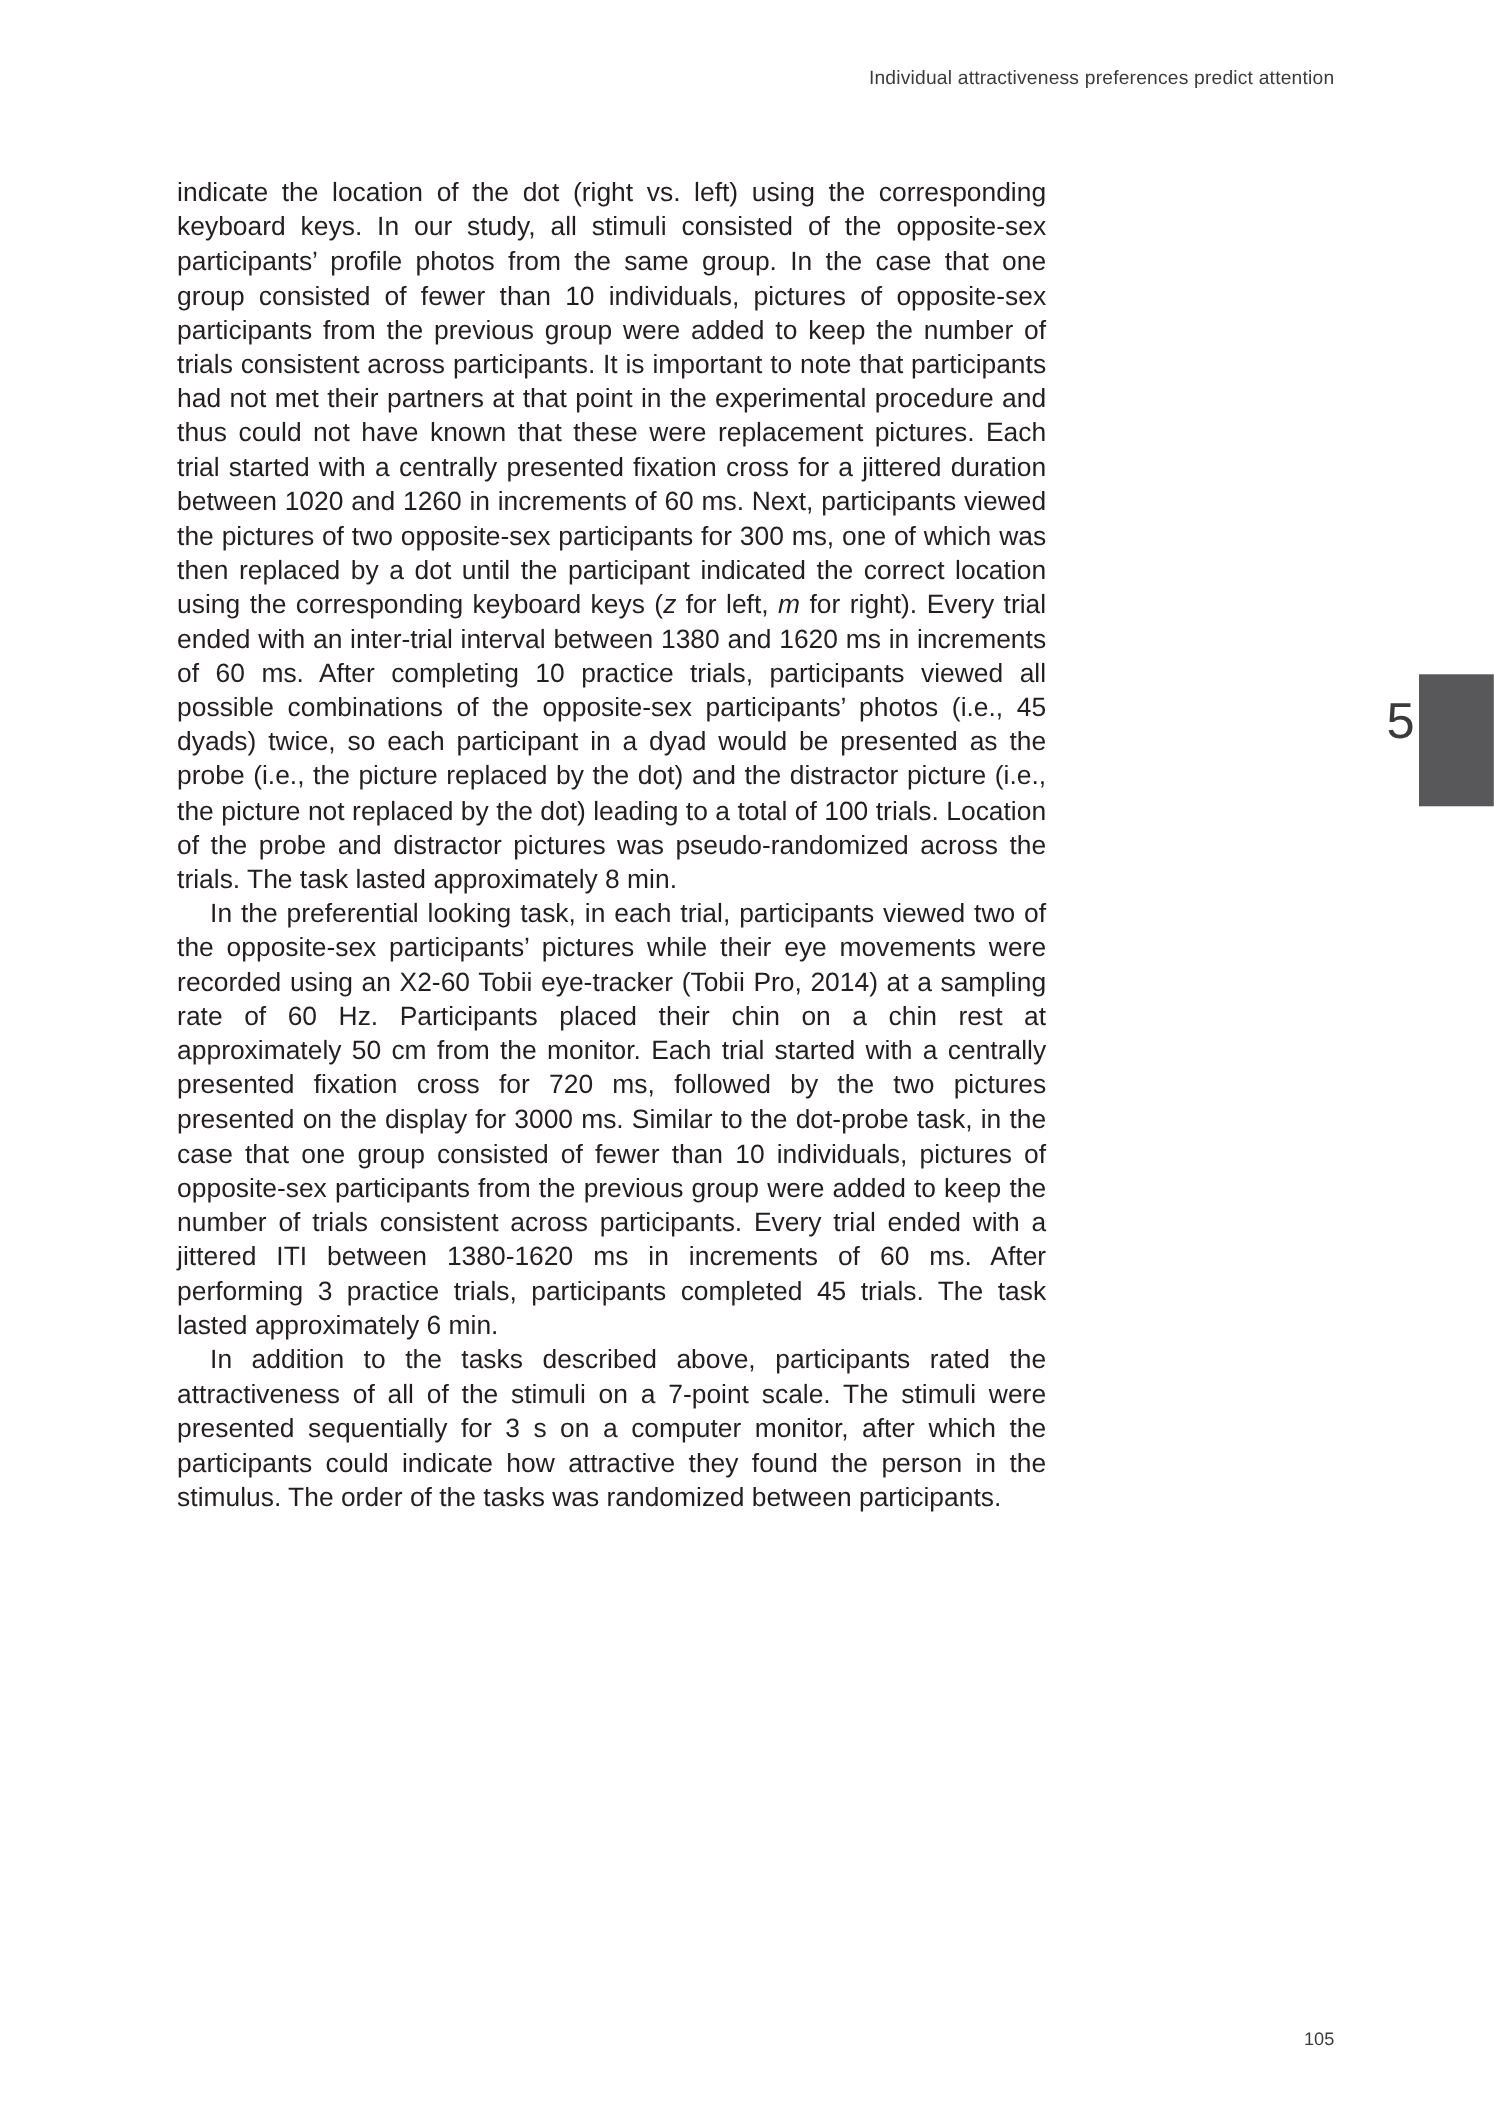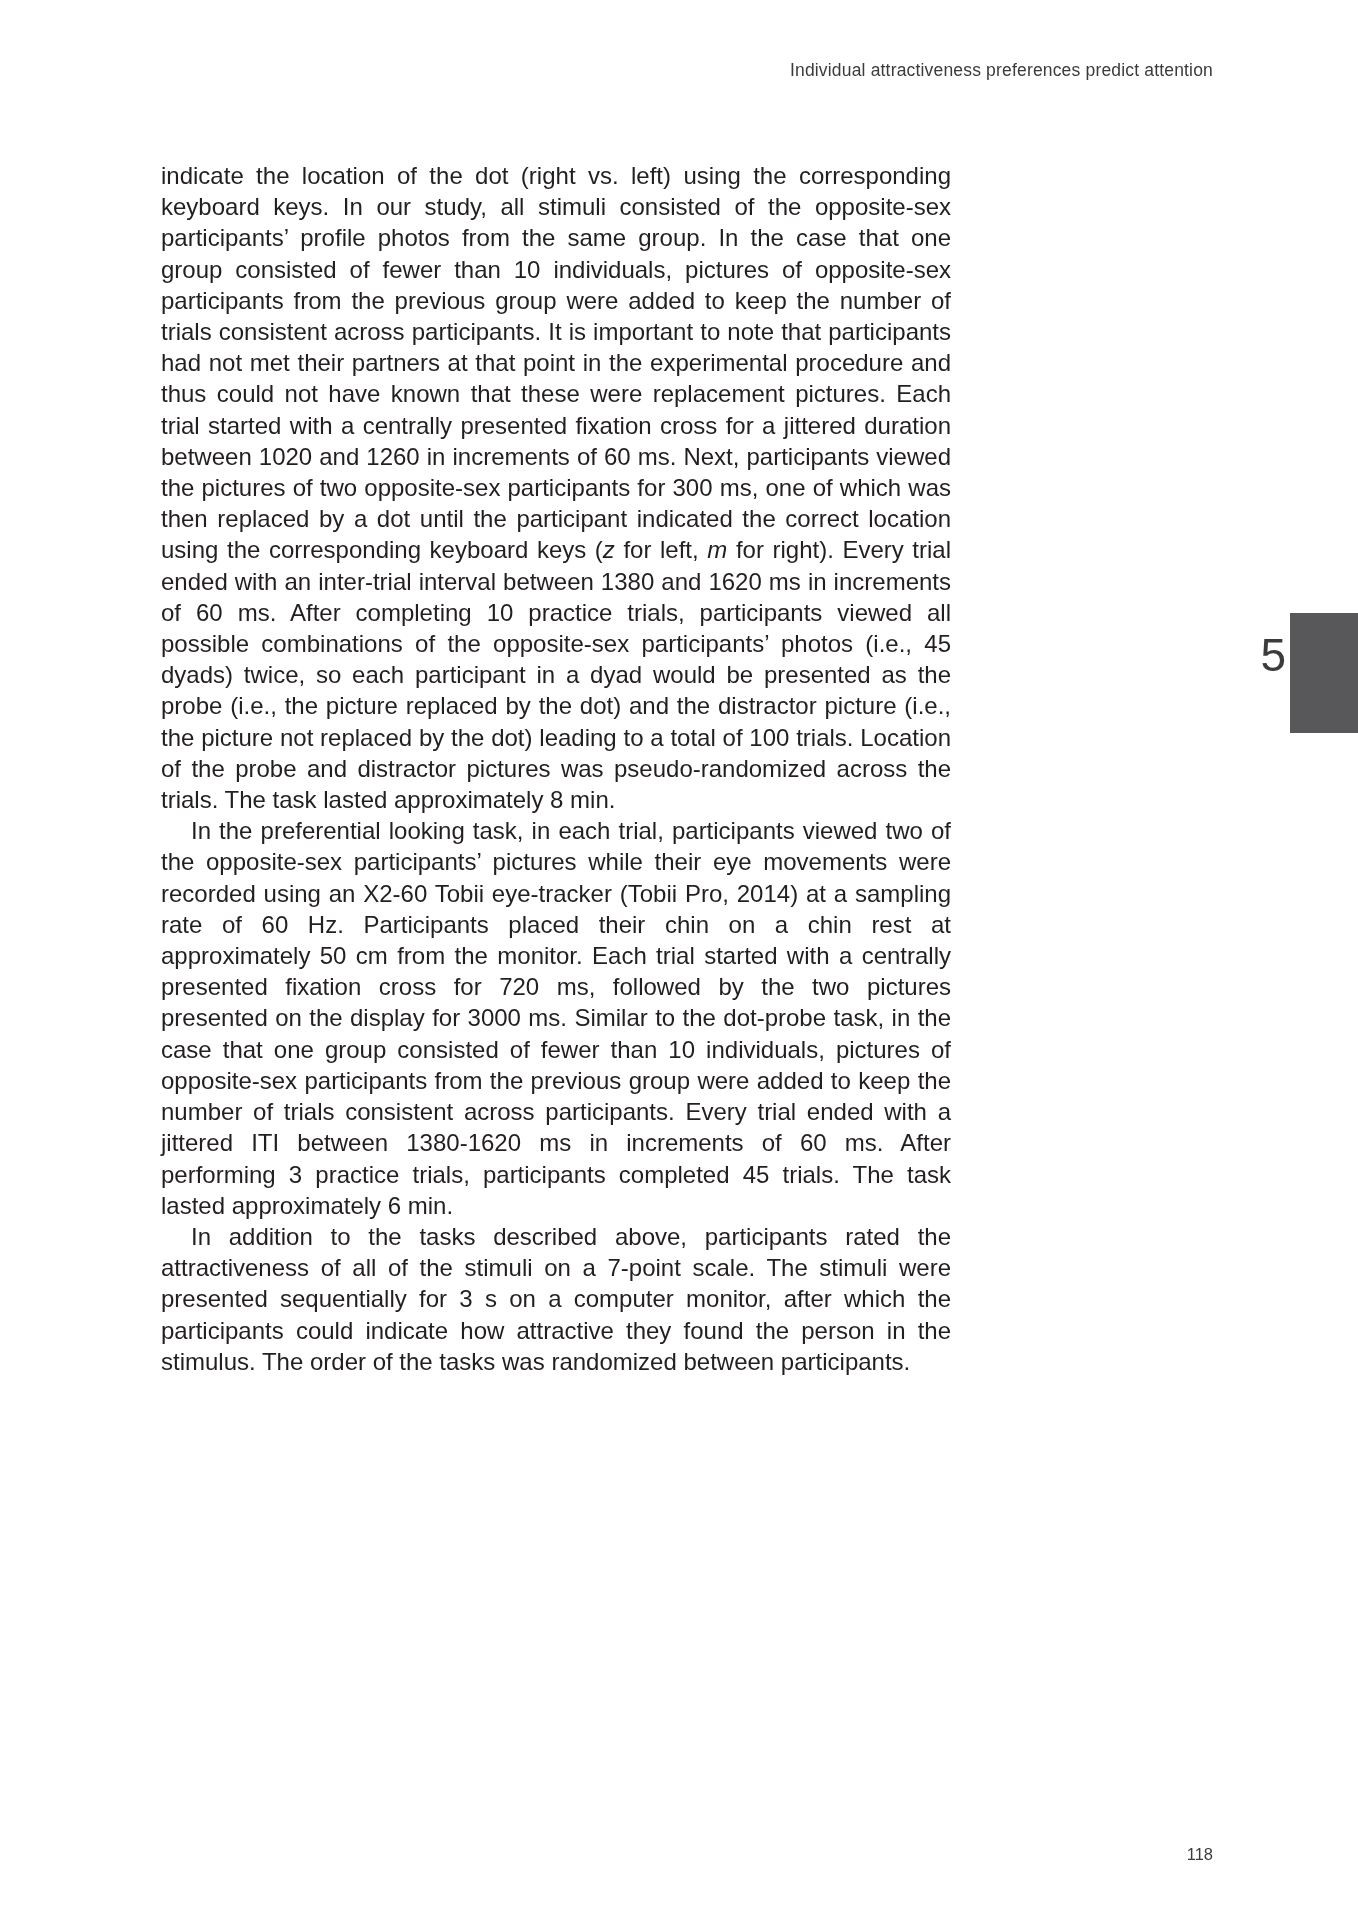--- a/index.html
+++ b/index.html
@@ -91,15 +91,15 @@
   <div class="chapter-number">5</div>
 
   <div class="body-col">
     <p class="para">indicate the location of the dot (right vs. left) using the corresponding keyboard keys. In our study, all stimuli consisted of the opposite-sex participants’ profile photos from the same group. In the case that one group consisted of fewer than 10&nbsp;individuals, pictures of opposite-sex participants from the previous group were added to keep the number of trials consistent across participants. It is important to note that participants had not met their partners at that point in the experimental procedure and thus could not have known that these were replacement pictures. Each trial started with a centrally presented fixation cross for a jittered duration between 1020 and 1260 in increments of 60 ms. Next, participants viewed the pictures of two opposite-sex participants for 300 ms, one of which was then replaced by a dot until the participant indicated the correct location using the corresponding keyboard keys (<em class="it">z</em> for left, <em class="it">m</em> for right). Every trial ended with an inter-trial interval between 1380 and 1620 ms in increments of 60 ms. After completing 10 practice trials, participants viewed all possible combinations of the opposite-sex participants’ photos (i.e., 45 dyads) twice, so each participant in a dyad would be presented as the probe (i.e., the picture replaced by the dot) and the distractor picture (i.e., the picture not replaced by the dot) leading to a total of 100 trials. Location of the probe and distractor pictures was pseudo-randomized across the trials. The task lasted approximately 8 min.</p>
 
     <p class="para indent">In the preferential looking task, in each trial, participants viewed two of the opposite-sex participants’ pictures while their eye movements were recorded using an X2-60 Tobii eye-tracker (Tobii Pro, 2014) at a sampling rate of 60 Hz. Participants placed their chin on a chin rest at approximately 50 cm from the monitor. Each trial started with a centrally presented fixation cross for 720 ms, followed by the two pictures presented on the display for 3000 ms. Similar to the dot-probe task, in the case that one group consisted of fewer than 10 individuals, pictures of opposite-sex participants from the previous group were added to keep the number of trials consistent across participants. Every trial ended with a jittered ITI between 1380-1620 ms in increments of 60 ms. After performing 3 practice trials, participants completed 45 trials. The task lasted approximately 6 min.</p>
 
     <p class="para indent">In addition to the tasks described above, participants rated the attractiveness of all of the stimuli on a 7-point scale. The stimuli were presented sequentially for 3 s on a computer monitor, after which the participants could indicate how attractive they found the person in the stimulus. The order of the tasks was randomized between participants.</p>
   </div>
 
-  <div class="folio">118</div>
+  <div class="folio">105</div>
 
 </div>
 
 </body></html>

